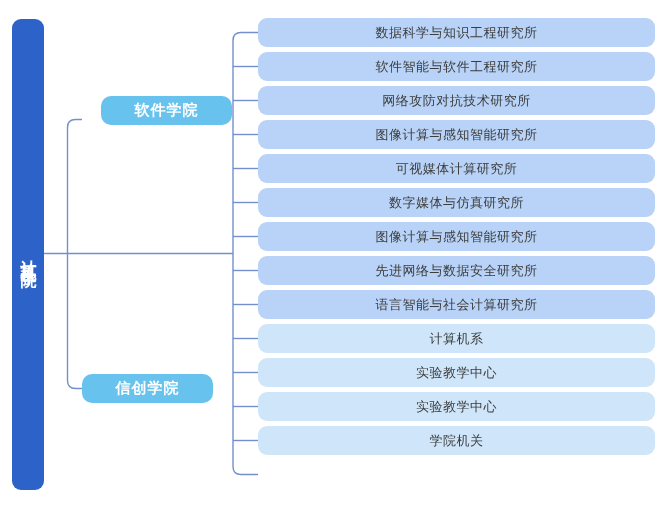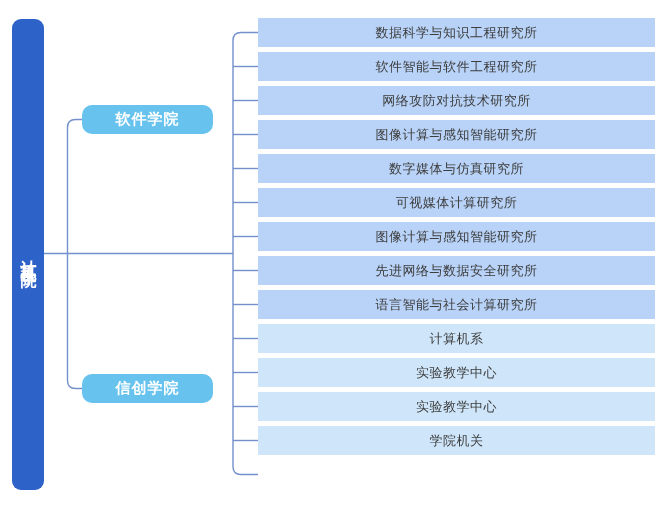--- a/index.html
+++ b/index.html
@@ -53,33 +53,33 @@
     border-radius: 10px;
     background: var(--branch-bg);
     color: var(--branch-text);
     font-size: 15px;
     font-weight: bold;
     letter-spacing: 1px;
     display: flex;
     align-items: center;
     justify-content: center;
   }
-  .branch-node.pos-0 { top: 105px; }
+  .branch-node.pos-0 { top: 96px; margin-left: 19px; }
   .branch-node.pos-1 { top: 374px; }
   .leaf-list {
     position: absolute;
     left: 258px; top: 18px;
     width: 397px;
     display: flex;
     flex-direction: column;
     gap: 5px;
   }
   .leaf {
     height: 29px;
-    border-radius: 0;
+    border-radius: 9px;
     display: flex;
     align-items: center;
     justify-content: center;
     font-size: 13px;
     color: var(--leaf-text);
     letter-spacing: 0.5px;
   }
   .leaf.variant-primary   { background: var(--leaf-primary-bg); }
   .leaf.variant-secondary { background: var(--leaf-secondary-bg); }
 </style>
@@ -112,22 +112,22 @@
 
   <div class="branch-node pos-0">软件学院</div>
 
   <div class="branch-node pos-1">信创学院</div>
 
   <div class="leaf-list">
     <div class="leaf variant-primary">数据科学与知识工程研究所</div>
     <div class="leaf variant-primary">软件智能与软件工程研究所</div>
     <div class="leaf variant-primary">网络攻防对抗技术研究所</div>
     <div class="leaf variant-primary">图像计算与感知智能研究所</div>
+    <div class="leaf variant-primary">可视媒体计算研究所</div>
     <div class="leaf variant-primary">数字媒体与仿真研究所</div>
-    <div class="leaf variant-primary">可视媒体计算研究所</div>
     <div class="leaf variant-primary">图像计算与感知智能研究所</div>
     <div class="leaf variant-primary">先进网络与数据安全研究所</div>
     <div class="leaf variant-primary">语言智能与社会计算研究所</div>
     <div class="leaf variant-secondary">计算机系</div>
     <div class="leaf variant-secondary">实验教学中心</div>
     <div class="leaf variant-secondary">实验教学中心</div>
     <div class="leaf variant-secondary">学院机关</div>
   </div>
 
 </div>

